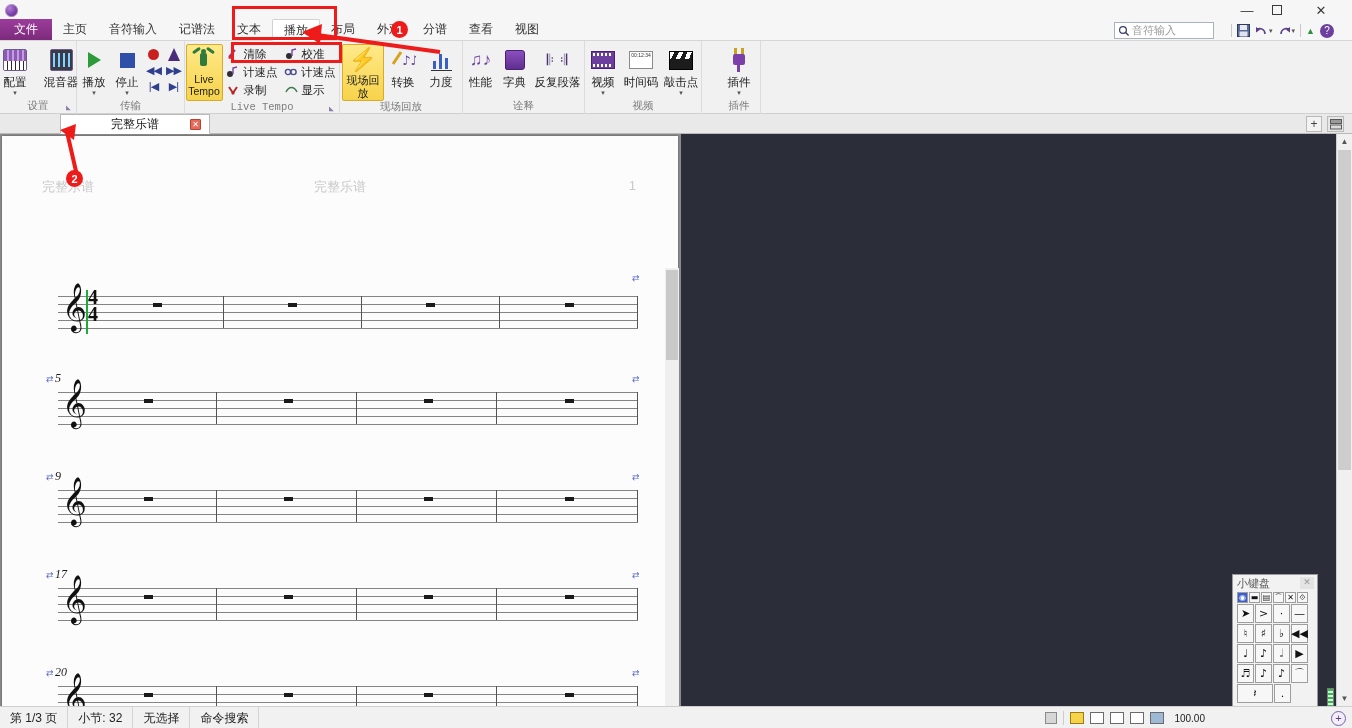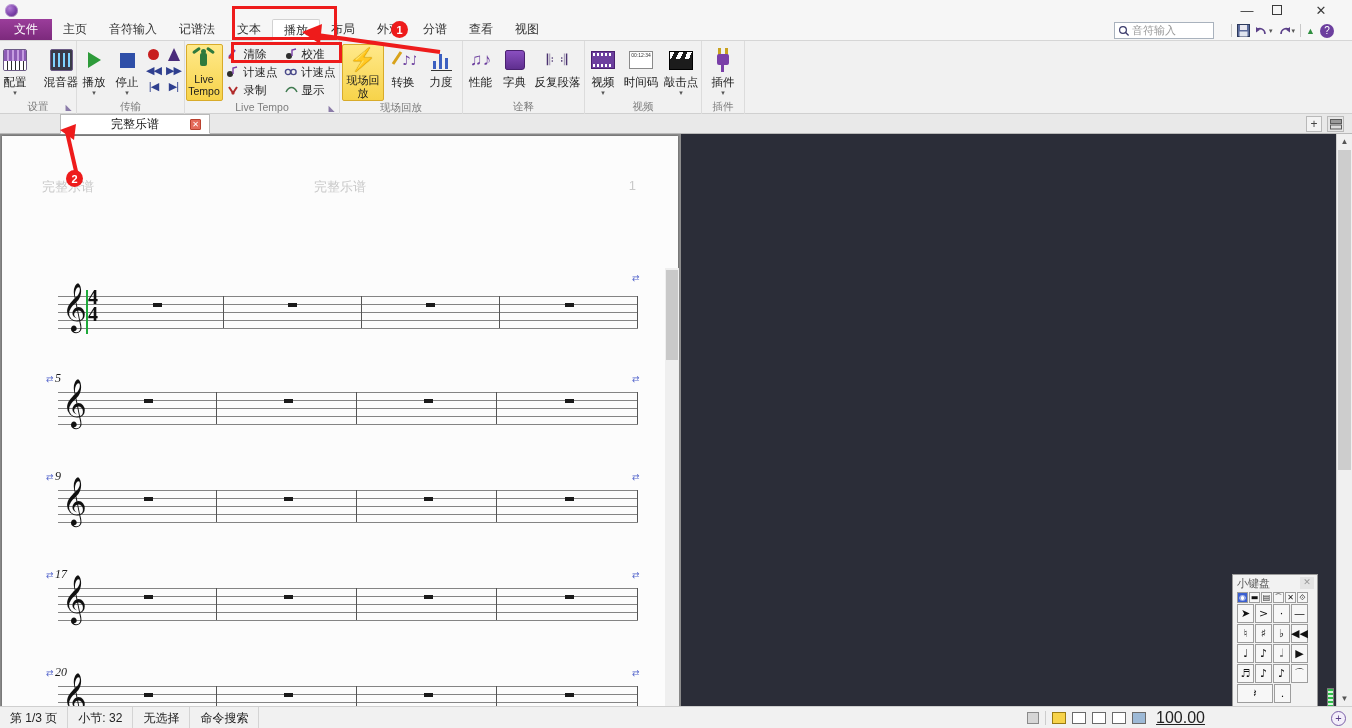--- a/index.html
+++ b/index.html
@@ -73,21 +73,21 @@
     background:#f1f1f1; border-bottom:1px solid #d0d0d0;
   }
   .rgroup{
     position:absolute; top:0; height:73px;
     display:flex; flex-direction:column; align-items:center;
     border-right:1px solid #dcdcdc;
   }
   .rgroup-body{ flex:1 1 auto; display:flex; align-items:flex-start; padding-top:3px; }
   .rgroup-title{
     height:14px; line-height:13px; width:100%; text-align:center;
-    font-size:10.5px; color:#7d7d7d; position:relative;
+    font-size:10.5px; color:#7d7d7d; position:relative;font-family:Liberation Mono, monospace;
   }
   .rgroup-title .dlg{
     position:absolute; right:3px; top:1px; width:9px;height:9px;
     font-size:8px; color:#8a7ba8;
   }
   .bigbtn{
     width:46px; display:flex;flex-direction:column; align-items:center;
     padding-top:2px; cursor:default;
   }
   .bigbtn .ico{ width:28px;height:28px; margin-bottom:2px; display:flex;align-items:center;justify-content:center;}
@@ -527,21 +527,21 @@
             </span>
           <span class="lbl">敲击点</span>
           <span class="caret">▾</span>
         </div>
       </div>
       <div class="rgroup-title">
         <span>视频</span>
       </div>
     </div>
 
-    <div class="rgroup" style="left:702px; width:43px;justify-content:space-between;">
+    <div class="rgroup" style="left:718px; width:43px;justify-content:space-between;">
       <div class="rgroup-body">
         <div class="bigbtn" style="width:40px">
           <span class="ico">
             <span class="ic-plug">
                 <span class="pp" style="left:5px"></span>
                 <span class="pp" style="left:12px"></span>
                 <span class="pb"></span>
                 <span class="pc"></span>
               </span>
           </span>
@@ -763,21 +763,21 @@
     <div class="cell">命令搜索</div>
 
     <div class="right">
       <span class="lockico"></span>
       <span style="width:1px;height:14px;background:#ccc;display:inline-block;"></span>
       <span class="vicon sel"></span>
       <span class="vicon"></span>
       <span class="vicon"></span>
       <span class="vicon"></span>
       <span class="vicon" style="background:#9db9d6"></span>
-      <span style="font-size:16px;padding:0 4px;text-decoration:underline;">100.00</span>
+      <span style="font-size:10px;padding:0 4px;">100.00</span>
       <span style="width:110px;display:inline-block;"></span>
       <span class="zoom-plus">+</span>
     </div>
   </div>
 
   <div class="anno-box" style="left:232px; top:6px; width:105px; height:34px;"></div>
 
   <div class="anno-box" style="left:231px; top:42px; width:111px; height:21px;"></div>
 
   <svg style="position:absolute; left:280px; top:22px; width:170px; height:40px;">

